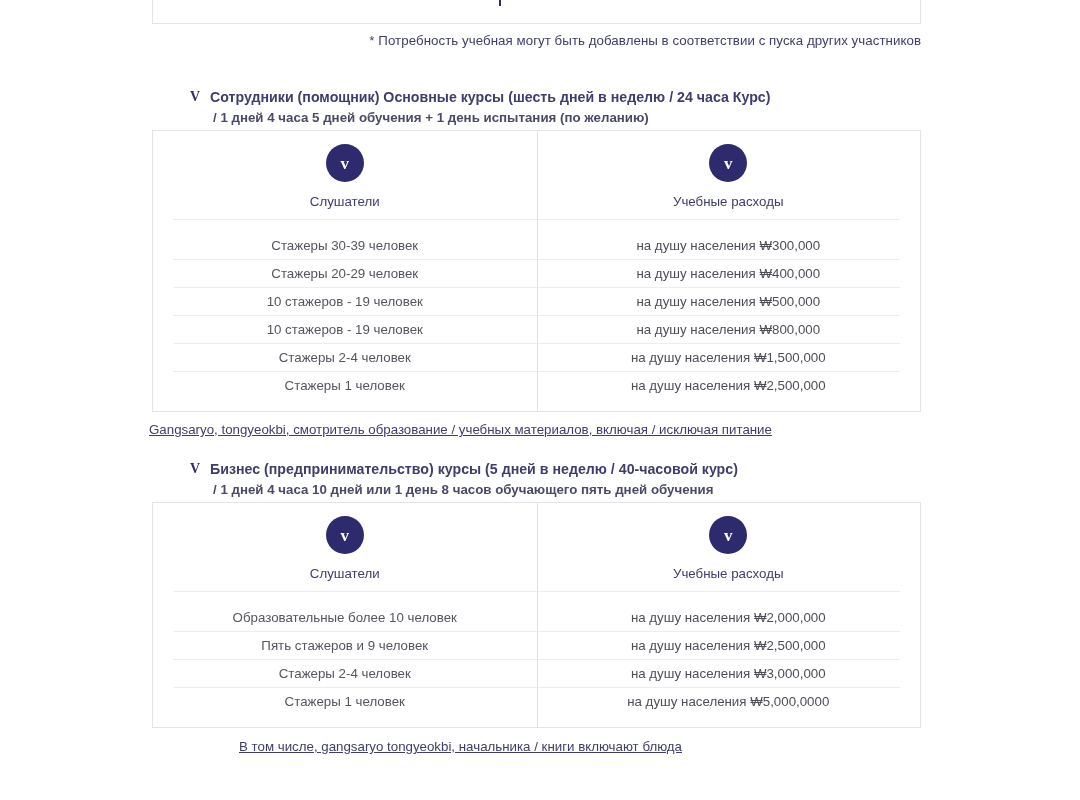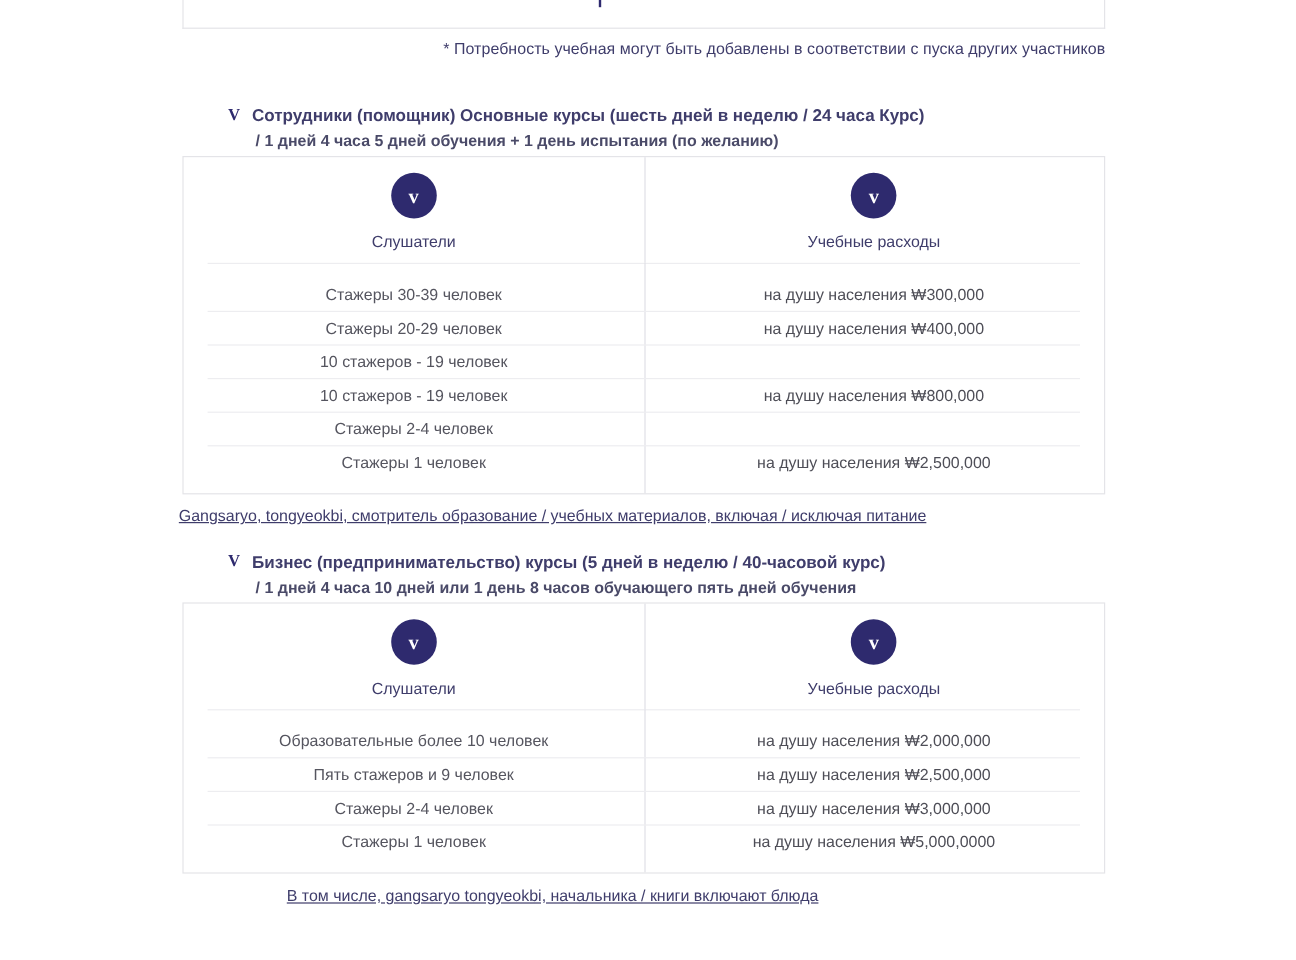--- a/index.html
+++ b/index.html
@@ -216,27 +216,29 @@
       <div class="trow">
         <div class="tcell">Стажеры 30-39 человек</div>
         <div class="tcell right">на душу населения ₩300,000</div>
       </div>
       <div class="trow">
         <div class="tcell">Стажеры 20-29 человек</div>
         <div class="tcell right">на душу населения ₩400,000</div>
       </div>
       <div class="trow">
         <div class="tcell">10 стажеров - 19 человек</div>
+        <div class="tcell right">на душу населения ₩500,000</div>
       </div>
       <div class="trow">
         <div class="tcell">10 стажеров - 19 человек</div>
         <div class="tcell right">на душу населения ₩800,000</div>
       </div>
       <div class="trow">
         <div class="tcell">Стажеры 2-4 человек</div>
+        <div class="tcell right">на душу населения ₩1,500,000</div>
       </div>
       <div class="trow">
         <div class="tcell">Стажеры 1 человек</div>
         <div class="tcell right">на душу населения ₩2,500,000</div>
       </div>
       <div class="body-pad-bot"></div>
     </div>
   </div>
 
   <div class="caption" style="top:422px;">Gangsaryo, tongyeokbi, смотритель образование / учебных материалов, включая / исключая питание</div>

